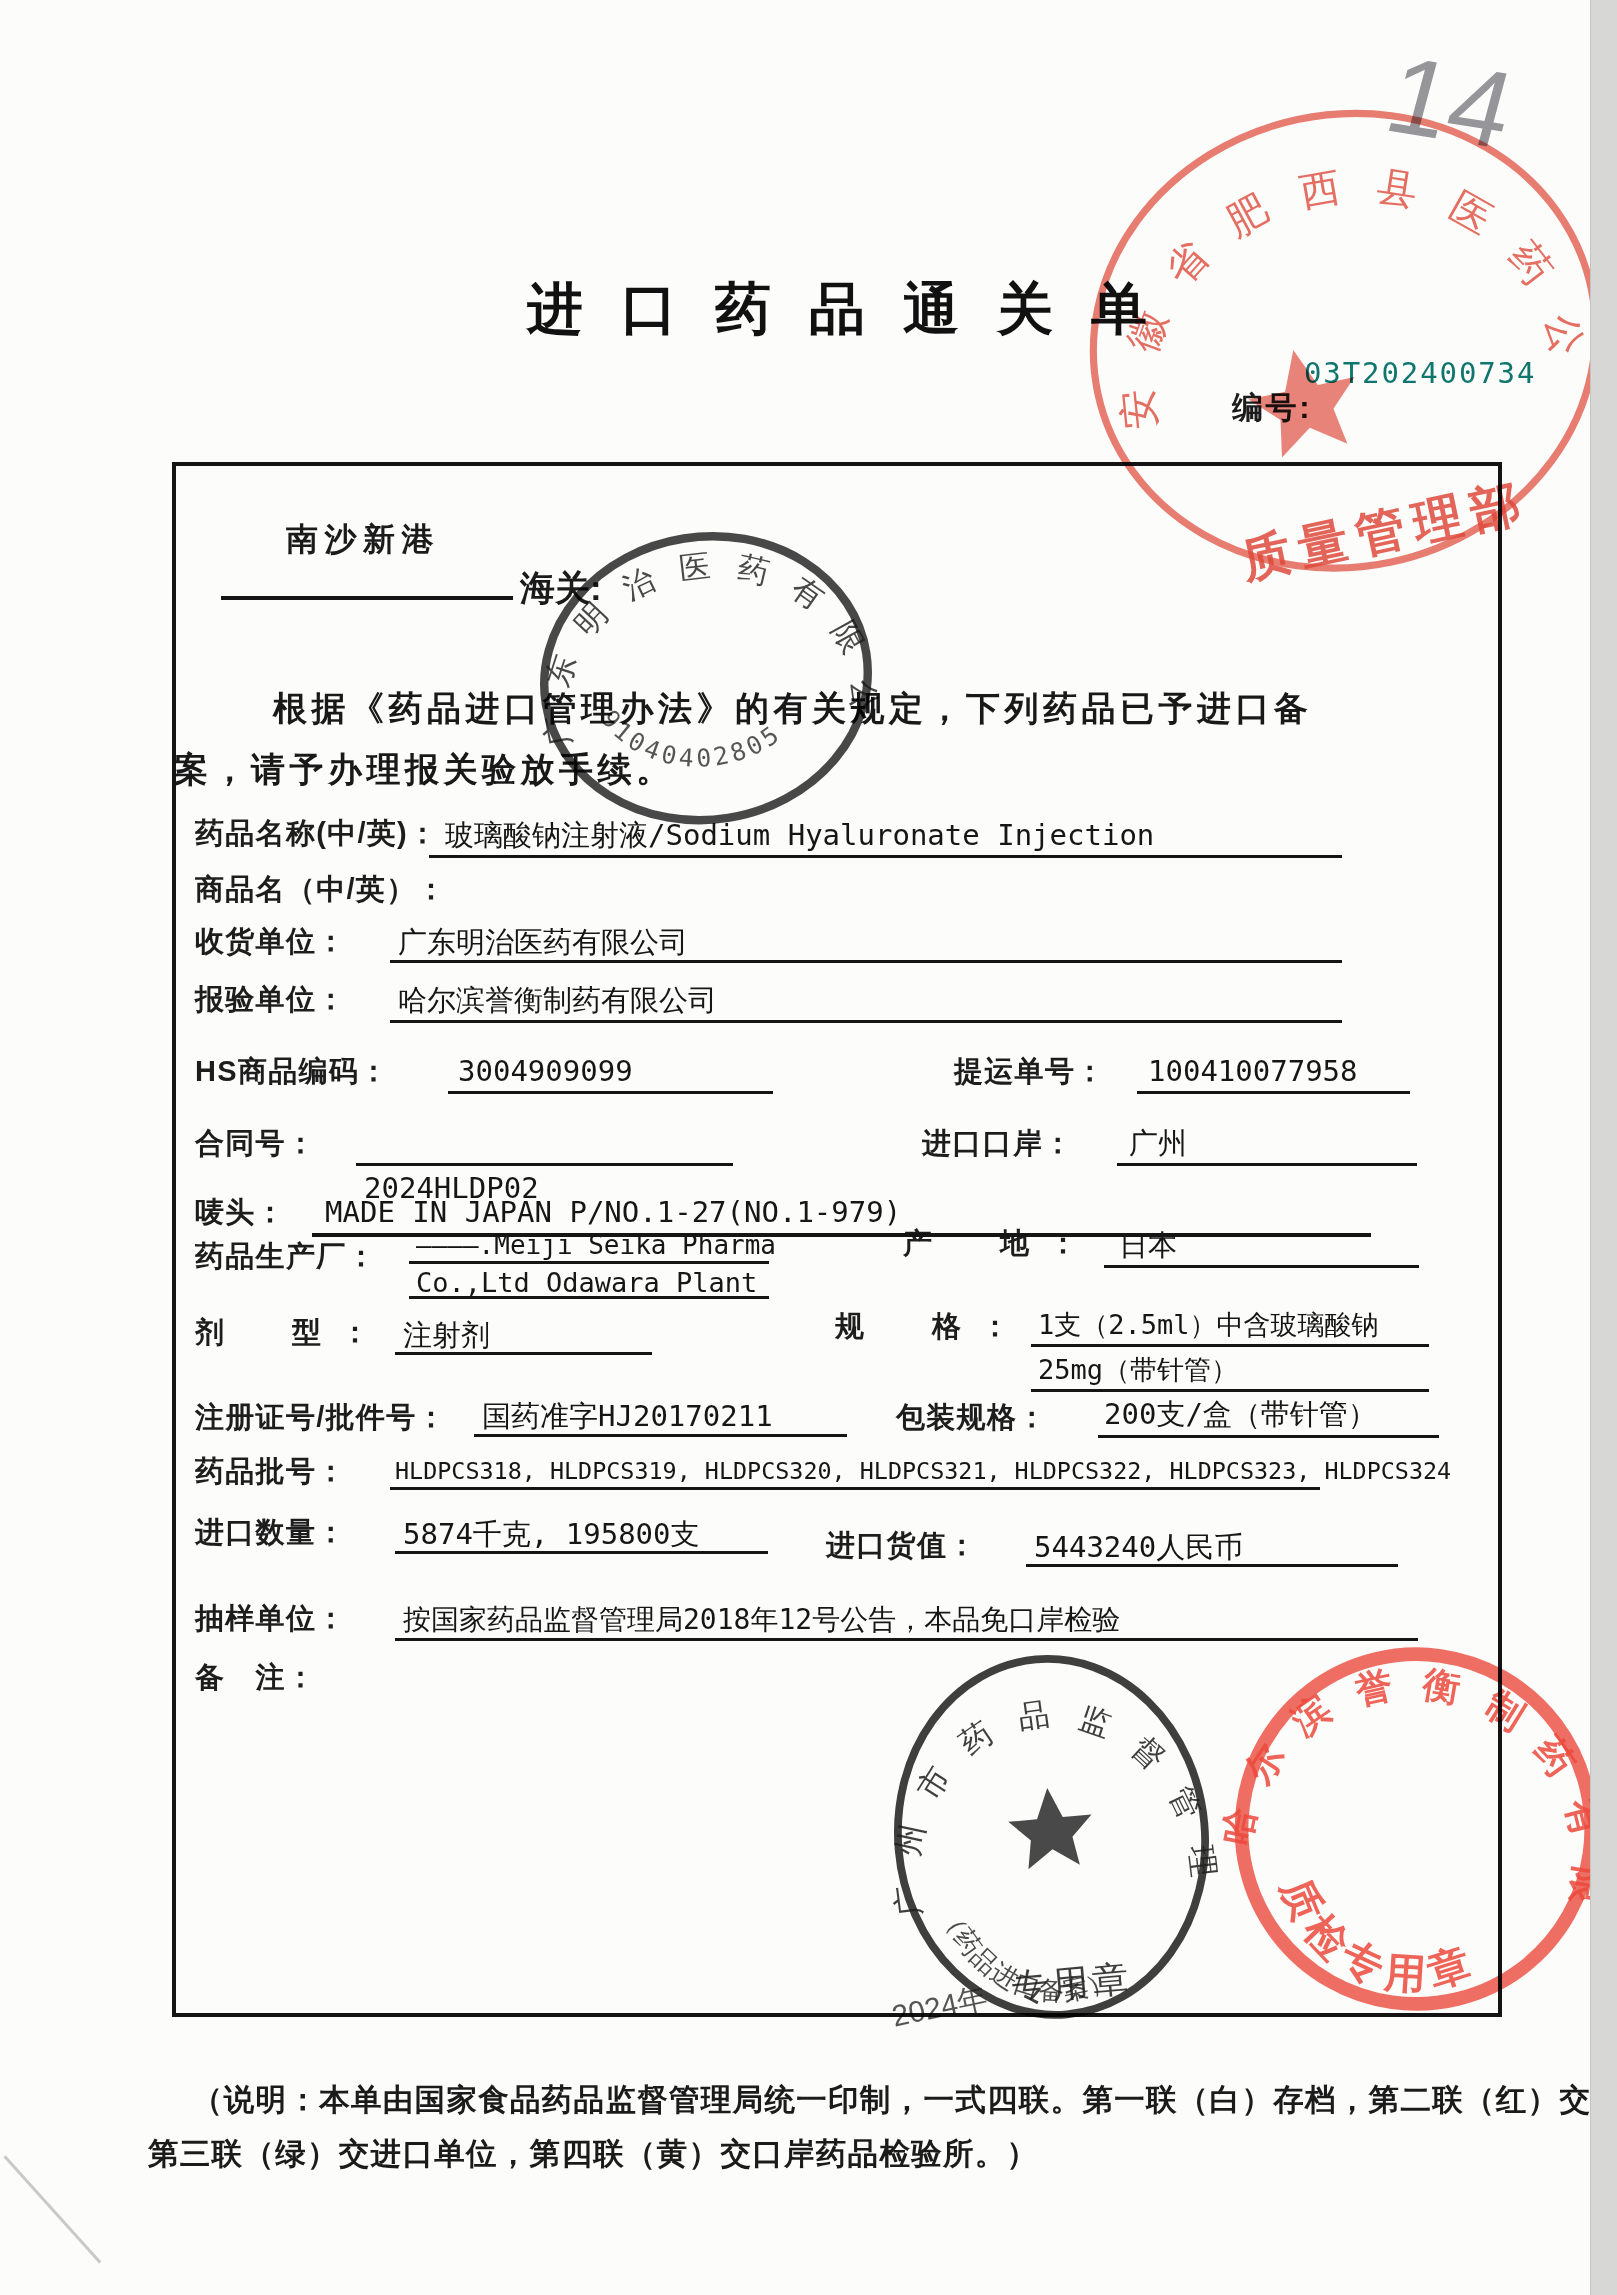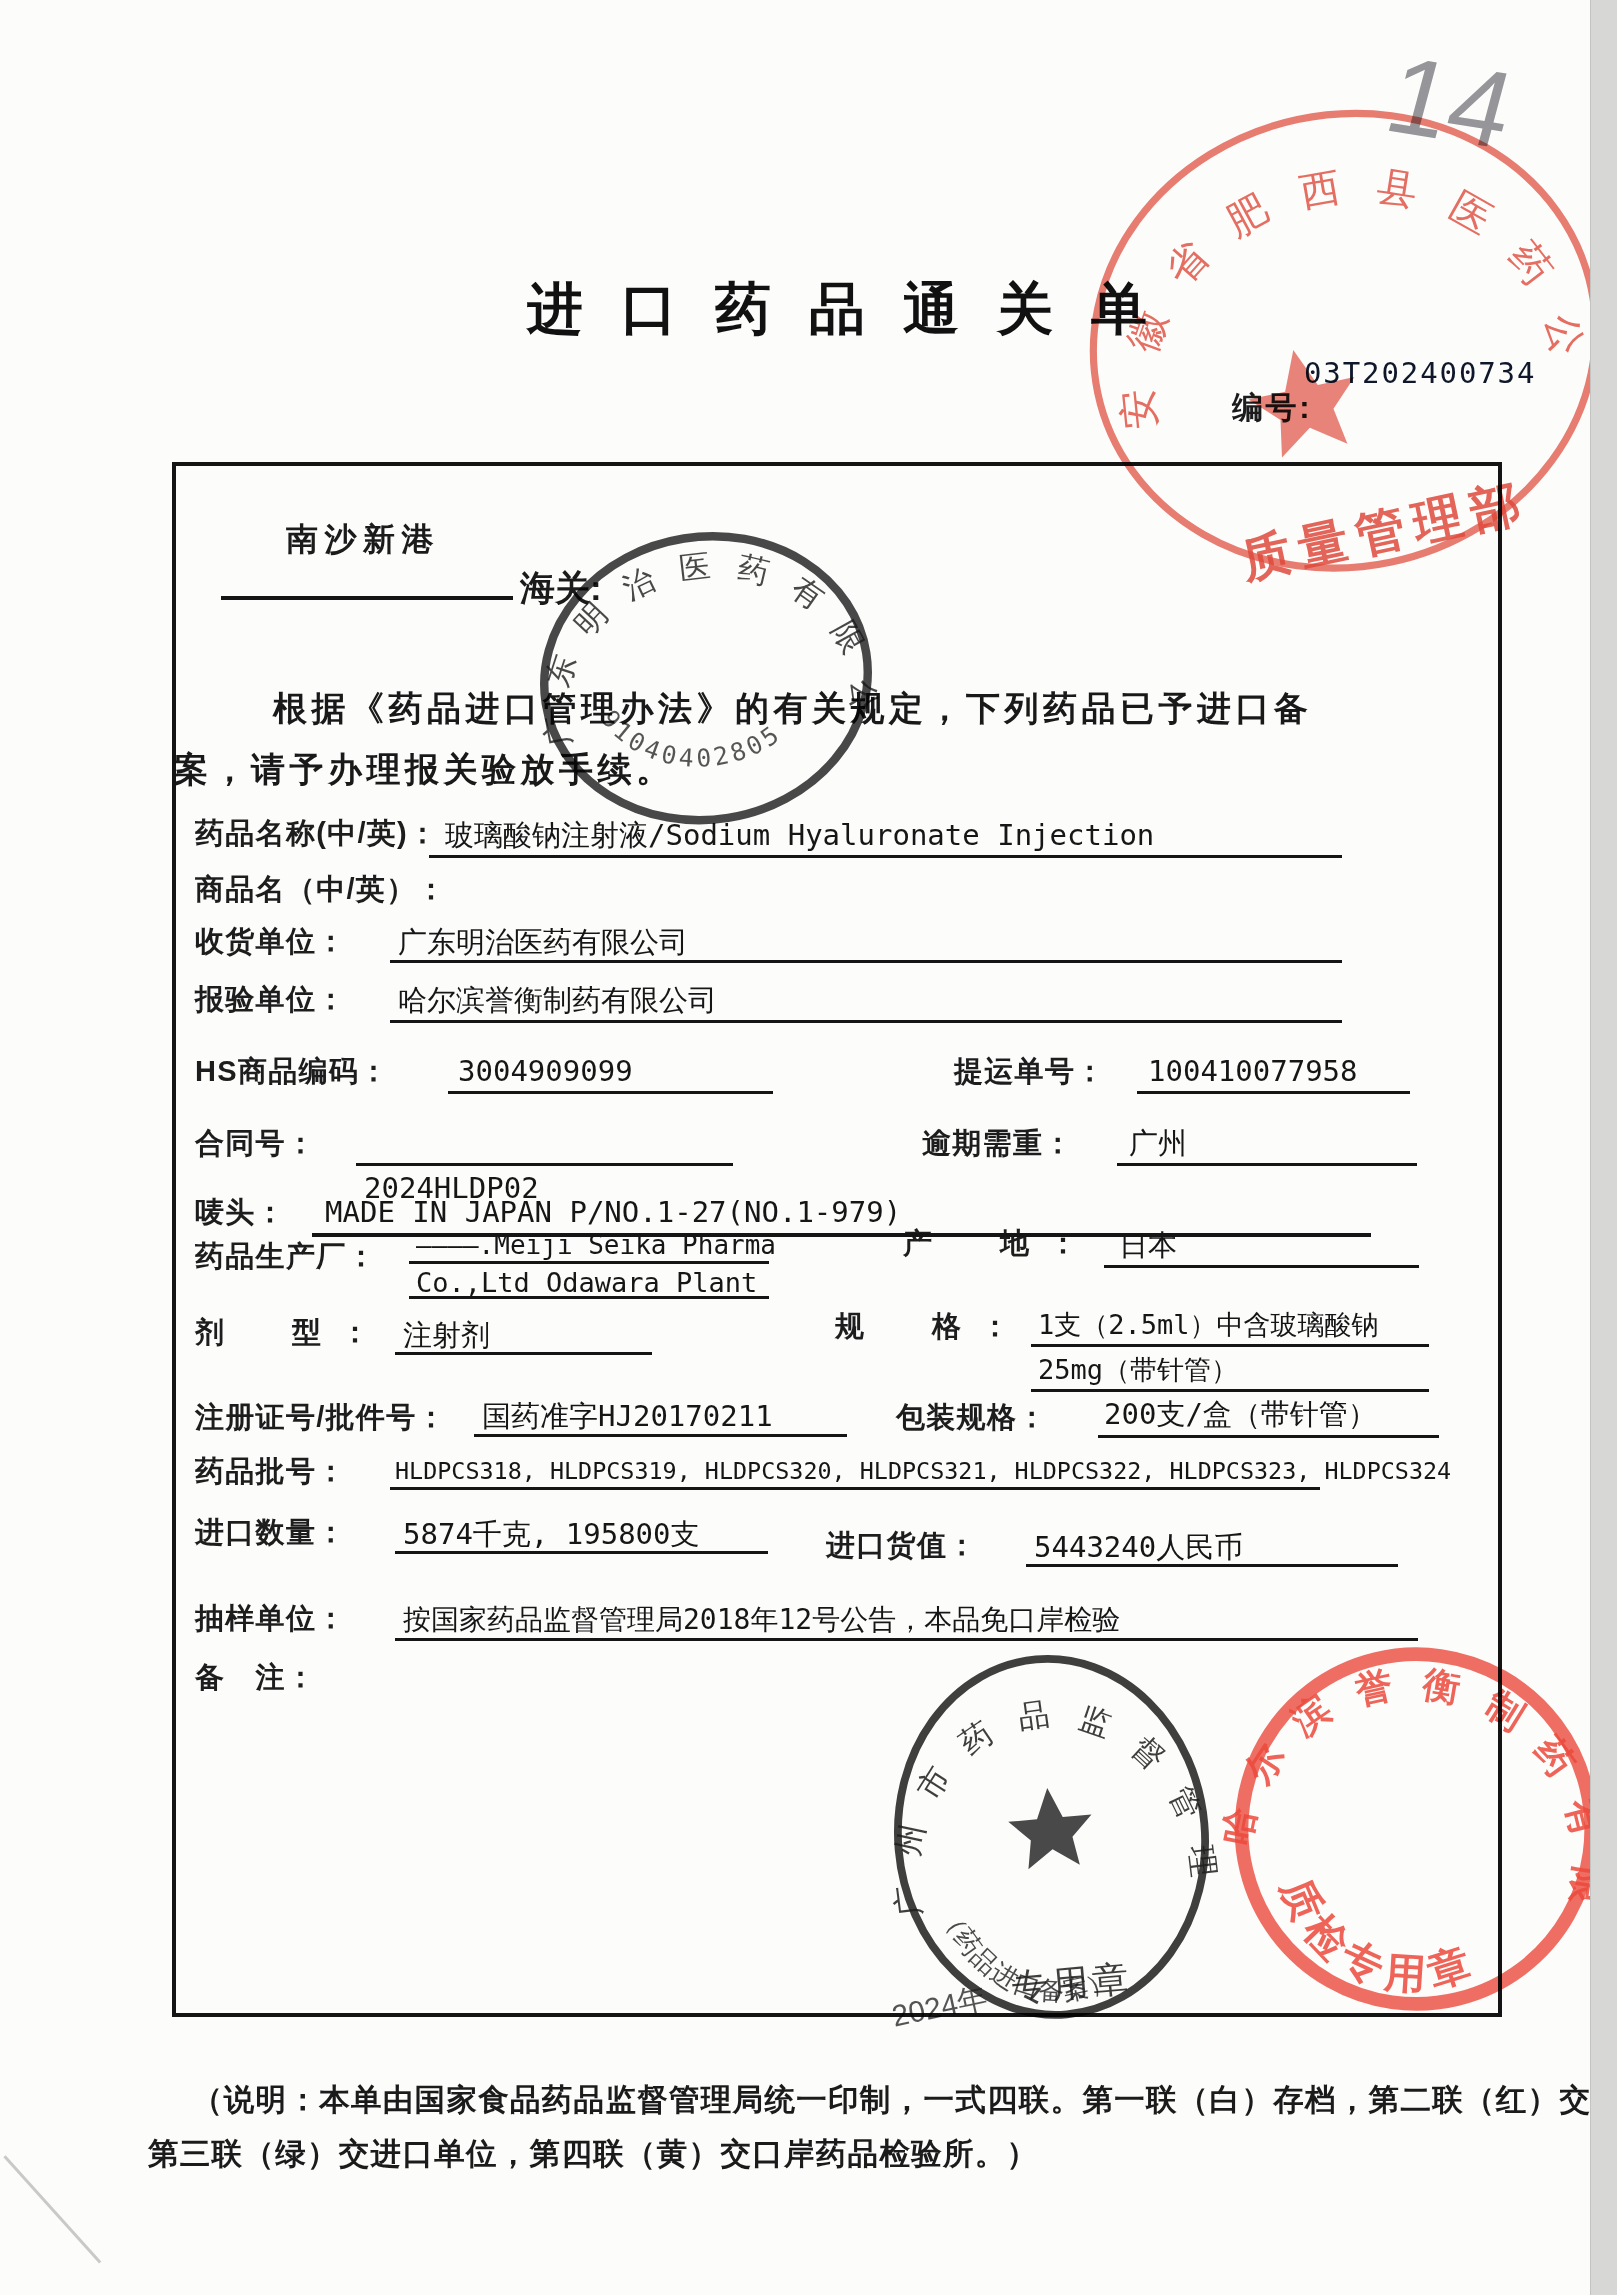--- a/index.html
+++ b/index.html
@@ -6,21 +6,21 @@
   .page{
     position:relative; width:1617px; height:2295px;
     background:#fcfcfb; overflow:hidden;
     font-family:"Liberation Sans", sans-serif; color:#1b1b1b;
   }
   .abs{position:absolute; white-space:nowrap;}
   .label{font-size:29px; font-weight:600; letter-spacing:1.3px; color:#1d1d1d;}
   .value{font-size:29px; font-family:"DejaVu Sans Mono", monospace; color:#161616;}
   .ul{position:absolute; background:#151515; height:3.2px; z-index:8;}
   .title{font-size:56px; font-weight:700; letter-spacing:38px; color:#111;}
-  .serial{font-size:29px; font-family:"DejaVu Sans Mono", monospace; color:#0f172a; letter-spacing:1.9px;}
+  .serial{font-size:29px; font-family:"DejaVu Sans Mono", monospace; color:#0f766e; letter-spacing:1.9px;}
   .bianhao{font-size:31px; font-weight:700; letter-spacing:2.6px;}
   .handwrite{font-size:109px; color:#96969a; transform:rotate(9deg) skewX(-6deg); font-weight:400;}
   .mainbox{position:absolute; left:172px; top:462px; width:1322px; height:1547px;
     border:4.5px solid #141414; z-index:6;}
   .intro{font-size:34px; font-weight:600; letter-spacing:4.5px; color:#191919;}
   .stamp{position:absolute; mix-blend-mode:multiply; z-index:30; overflow:visible;}
   .edge-right{position:absolute; right:0; top:0; width:26px; height:2295px;
     background:#d7d7d5; border-left:1.9px solid #c3c3c1; z-index:40;}
   .corner-line{position:absolute; left:-19.5px; top:2208px; width:143px; height:2.6px;
     background:#c9c9c7; transform:rotate(48deg); z-index:40;}
@@ -69,21 +69,21 @@
   <div class="abs label" style="left:195px; top:1052px;">HS商品编码：</div>
   <div class="abs value" style="left:458px; top:1054px;">3004909099</div>
   <div class="ul" style="left:448px; top:1091px; width:325px;"></div>
   <div class="abs label" style="left:954px; top:1052px;">提运单号：</div>
   <div class="abs value" style="left:1148px; top:1054px;">100410077958</div>
   <div class="ul" style="left:1137px; top:1091px; width:273px;"></div>
 
   <div class="abs label" style="left:195px; top:1124px;">合同号：</div>
   <div class="abs value" style="left:364px; top:1126px;margin-top:45px;">2024HLDP02</div>
   <div class="ul" style="left:356px; top:1163px; width:377px;"></div>
-  <div class="abs label" style="left:922px; top:1124px;">逾期需重：</div>
+  <div class="abs label" style="left:922px; top:1124px;">进口口岸：</div>
   <div class="abs value" style="left:1129px; top:1124px;">广州</div>
   <div class="ul" style="left:1117px; top:1163px; width:300px;"></div>
 
   <div class="abs label" style="left:195px; top:1193px;">唛头：</div>
   <div class="abs value" style="left:325px; top:1195px;">MADE IN JAPAN P/NO.1-27(NO.1-979)</div>
   <div class="ul" style="left:312px; top:1233px; width:1059px; height:3.9px;"></div>
 
   <div class="abs label" style="left:195px; top:1237px;">药品生产厂：</div>
   <div class="abs value" style="left:416px; top:1230px; font-size:26px;">————.Meiji Seika Pharma</div>
   <div class="ul" style="left:409px; top:1261px; width:360px; height:2.6px;"></div>

